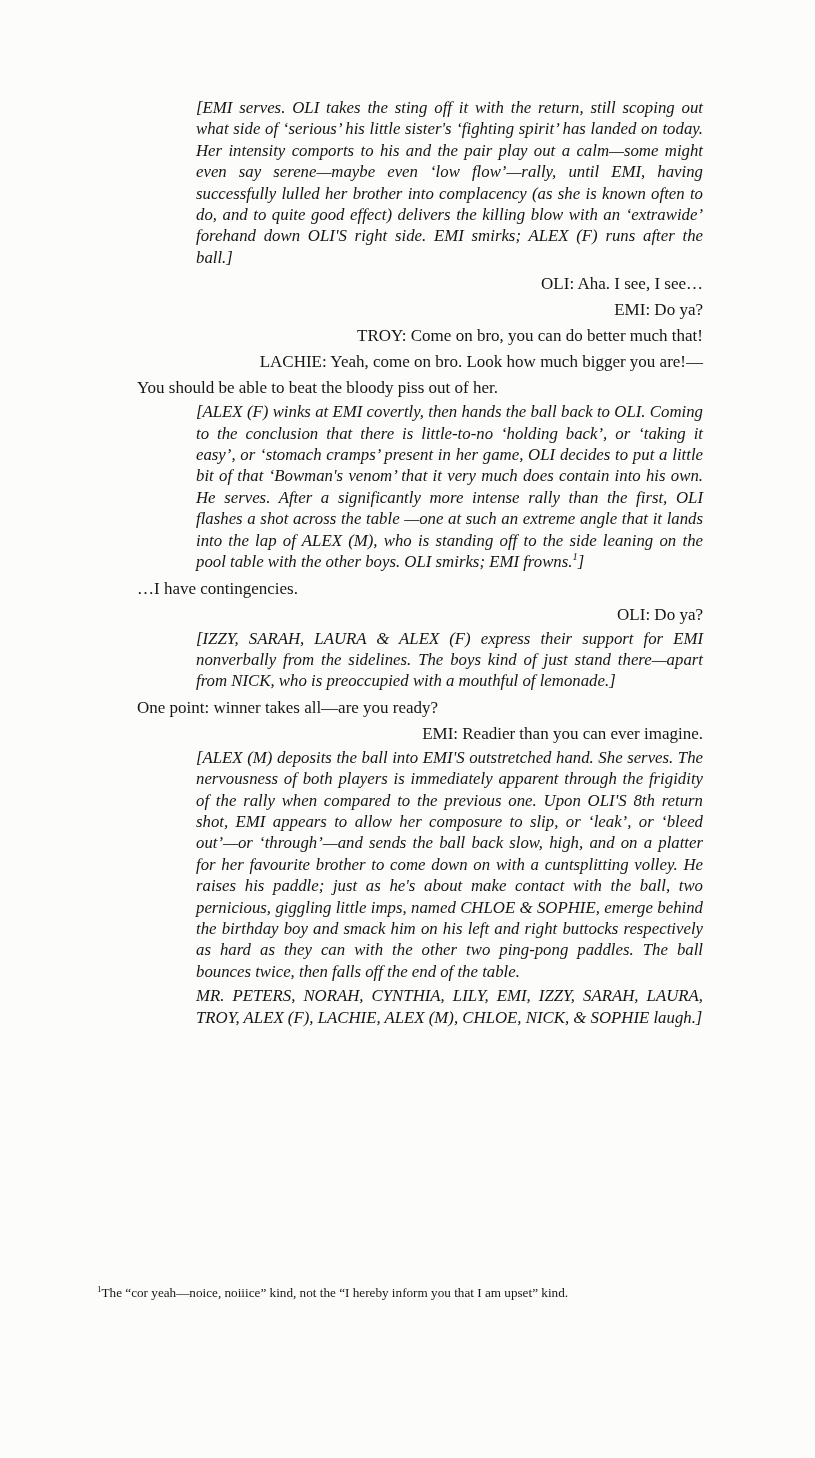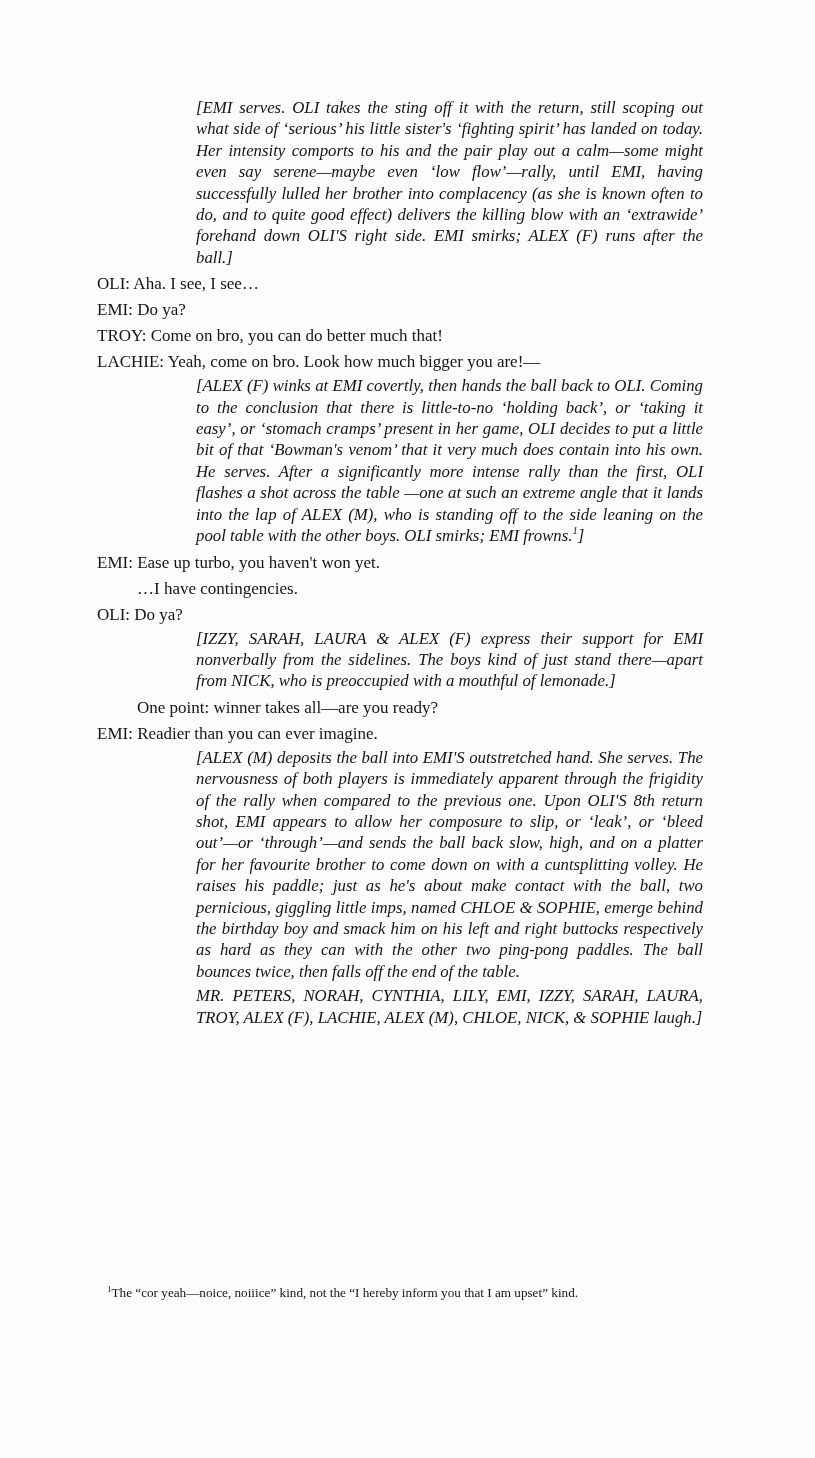--- a/index.html
+++ b/index.html
@@ -34,56 +34,56 @@
   .direction.para-gap { }
   .direction sup {
     font-size: 10.5px;
     line-height: 0;
     font-style: italic;
   }
   .dialogue {
     margin: 0;
     font-size: 17px;
     line-height: 26px;
+    text-align: right;
   }
   .cont {
     margin: 0 0 0 40px;
     font-size: 17px;
     line-height: 26px;
   }
   .footnote {
     position: absolute;
     top: 1272px;
     left: 97px;
     width: 600px;
     font-size: 13.2px;
     line-height: 16px;
-    margin-left: 10px;
   }
   .footnote sup {
     font-size: 9px;
     line-height: 0;
   }
 </style>
 </head>
 <body>
 
 <div class="page">
   <div class="content">
 
     <p class="direction">[EMI serves. OLI takes the sting off it with the return, still scoping out what side of ‘serious’ his little sister's ‘fighting spirit’ has landed on today. Her intensity comports to his and the pair play out a calm—some might even say serene—maybe even ‘low flow’—rally, until EMI, having successfully lulled her brother into complacency (as she is known often to do, and to quite good effect) delivers the killing blow with an ‘extrawide’ forehand down OLI'S right side. EMI smirks; ALEX (F) runs after the ball.]</p>
 
     <p class="dialogue">OLI: Aha. I see, I see…</p>
     <p class="dialogue">EMI: Do ya?</p>
     <p class="dialogue">TROY: Come on bro, you can do better much that!</p>
     <p class="dialogue">LACHIE: Yeah, come on bro. Look how much bigger you are!—</p>
+    <p class="cont">You should be able to beat the bloody piss out of her.</p>
 
     <p class="direction"><span>[ALEX (F) winks at EMI covertly, then hands the ball back to OLI. Coming to the conclusion that there is little-to-no ‘holding back’, or ‘taking it easy’, or ‘stomach cramps’ present in her game, OLI decides to put a little bit of that ‘Bowman's venom’ that it very much does contain into his own. He serves. After a significantly more intense rally than the first, OLI flashes a shot across the table —one at such an extreme angle that it lands into the lap of ALEX (M), who is standing off to the side leaning on the pool table with the other boys. OLI smirks; EMI frowns.</span><sup>1</sup><span>]</span></p>
 
-    <p class="dialogue">EMI: Ease up turbo, you haven't won yet.</p>
     <p class="cont">…I have contingencies.</p>
     <p class="dialogue">OLI: Do ya?</p>
 
     <p class="direction">[IZZY, SARAH, LAURA &amp; ALEX (F) express their support for EMI nonverbally from the sidelines. The boys kind of just stand there—apart from NICK, who is preoccupied with a mouthful of lemonade.]</p>
 
     <p class="cont">One point: winner takes all—are you ready?</p>
     <p class="dialogue">EMI: Readier than you can ever imagine.</p>
 
     <p class="direction para-gap">[ALEX (M) deposits the ball into EMI'S outstretched hand. She serves. The nervousness of both players is immediately apparent through the frigidity of the rally when compared to the previous one. Upon OLI'S 8th return shot, EMI appears to allow her composure to slip, or ‘leak’, or ‘bleed out’—or ‘through’—and sends the ball back slow, high, and on a platter for her favourite brother to come down on with a cuntsplitting volley. He raises his paddle; just as he's about make contact with the ball, two pernicious, giggling little imps, named CHLOE &amp; SOPHIE, emerge behind the birthday boy and smack him on his left and right buttocks respectively as hard as they can with the other two ping-pong paddles. The ball bounces twice, then falls off the end of the table.</p>
     <p class="direction">MR. PETERS, NORAH, CYNTHIA, LILY, EMI, IZZY, SARAH, LAURA, TROY, ALEX (F), LACHIE, ALEX (M), CHLOE, NICK, &amp; SOPHIE laugh.]</p>

